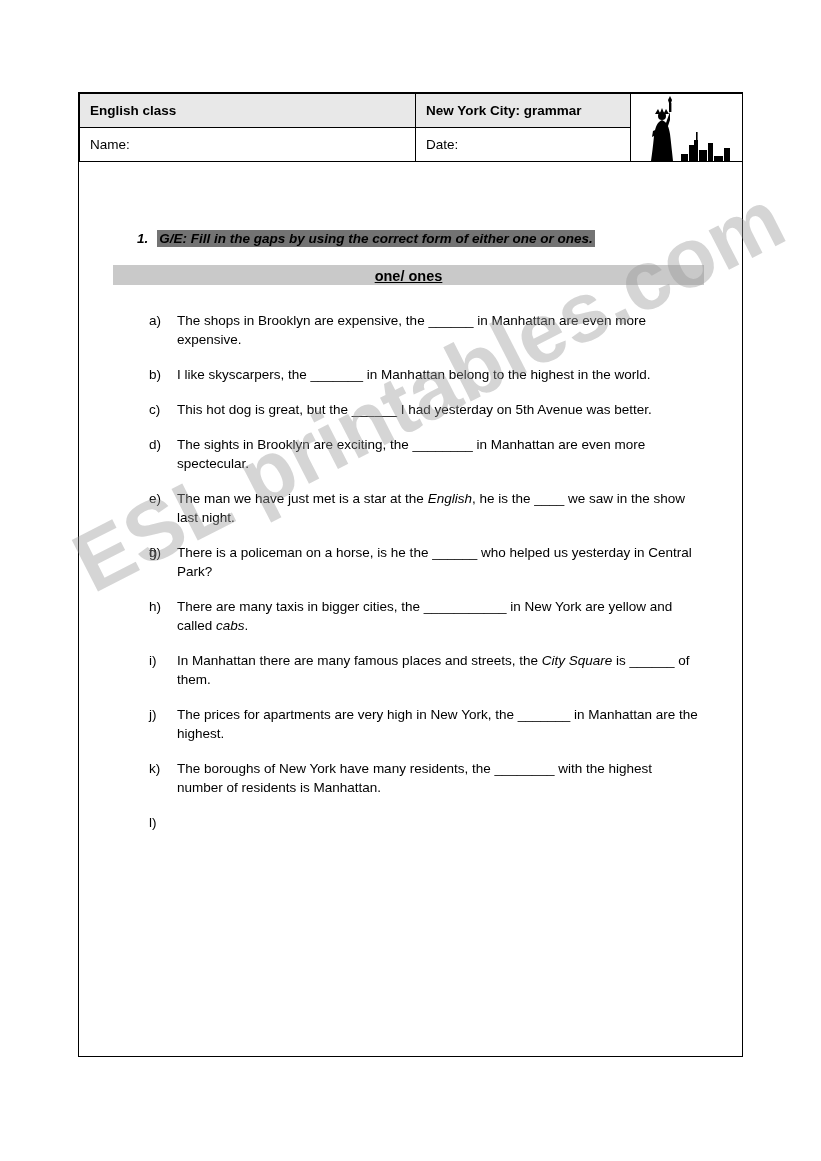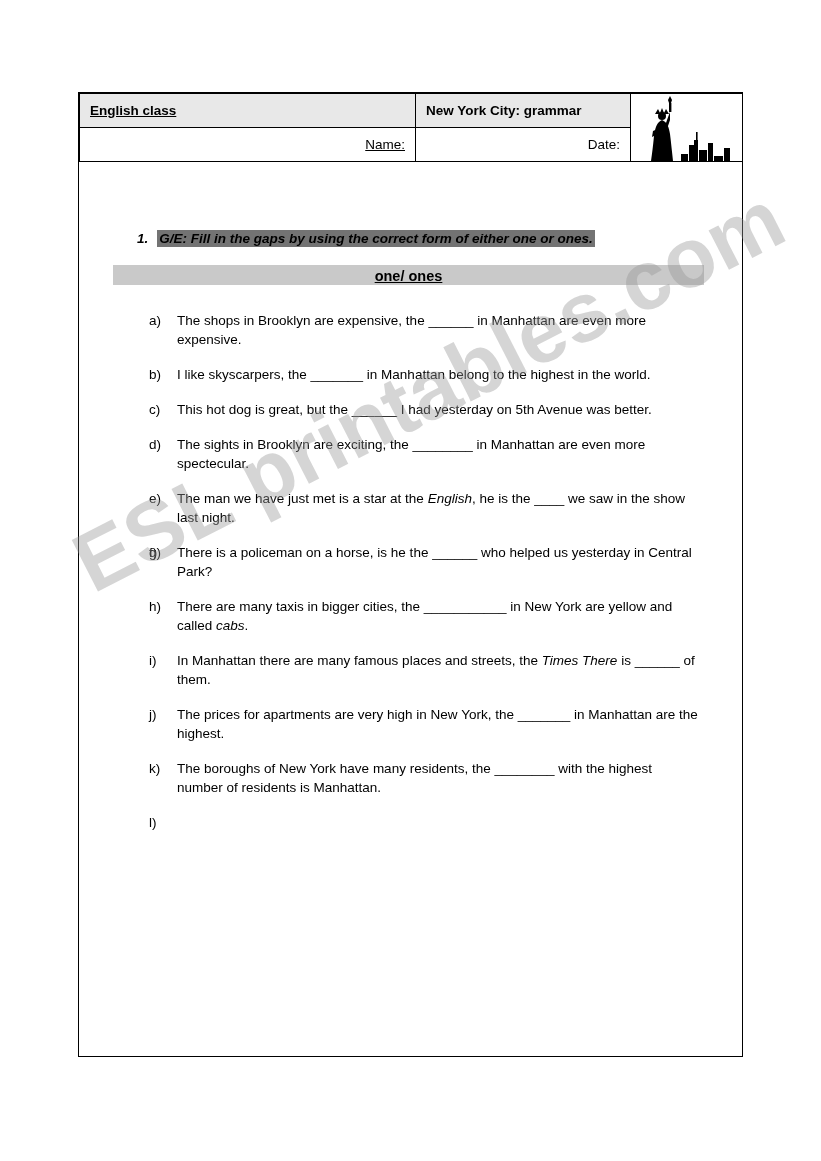--- a/index.html
+++ b/index.html
@@ -41,24 +41,24 @@
     padding: 9px 10px;
     font-size: 13.5px;
     vertical-align: middle;
     height: 34px;
     box-sizing: border-box;
   }
   .hdr-shaded {
     background: #e8e8e8;
     font-weight: bold;
   }
-  .cell-left { width: 336px; text-decoration: underline; }
+  .cell-left { width: 336px; }
   .cell-mid  { width: 215px; margin-top: 12px; }
   .cell-img  { width: 112px; padding: 0 !important; background: #fff; position: relative; }
-  td.plain { background: #ffffff; font-weight: normal; text-align: right; }
+  td.plain { background: #ffffff; font-weight: normal; }
 
   
   .statue-wrap {
     position: absolute;
     left: 0; top: 0;
     width: 100%;
     height: 100%;
     overflow: hidden;
   }
   .statue-svg { position: absolute; left: 6px; top: 2px; }
@@ -206,21 +206,21 @@
 
     <ol class="items" id="items-list">
         <li><span class="marker">a)</span><span><span>The shops in Brooklyn are expensive, the ______ in Manhattan are even more expensive.</span></span></li>
         <li><span class="marker">b)</span><span><span>I like skyscarpers, the _______ in Manhattan belong to the highest in the world.</span></span></li>
         <li><span class="marker">c)</span><span><span>This hot dog is great, but the ______ I had yesterday on 5th Avenue was better.</span></span></li>
         <li><span class="marker">d)</span><span><span>The sights in Brooklyn are exciting, the ________ in Manhattan are even more spectecular.</span></span></li>
         <li><span class="marker">e)</span><span><span>The man we have just met is a star at the </span><span class="it">English</span><span>, he is the ____ we saw in the show last night.</span></span></li>
         <li><span class="marker">f)</span></li>
         <li><span class="marker">g)</span><span><span>There is a policeman on a horse, is he the ______ who helped us yesterday in Central Park?</span></span></li>
         <li><span class="marker">h)</span><span><span>There are many taxis in bigger cities, the ___________ in New York are yellow and called </span><span class="it">cabs</span><span>.</span></span></li>
-        <li><span class="marker">i)</span><span><span>In Manhattan there are many famous places and streets, the </span><span class="it">Times There</span><span> is ______ of them.</span></span></li>
+        <li><span class="marker">i)</span><span><span>In Manhattan there are many famous places and streets, the </span><span class="it">City Square</span><span> is ______ of them.</span></span></li>
         <li><span class="marker">j)</span><span><span>The prices for apartments are very high in New York, the _______ in Manhattan are the highest.</span></span></li>
         <li><span class="marker">k)</span><span><span>The boroughs of New York have many residents, the ________ with the highest number of residents is Manhattan.</span></span></li>
         <li><span class="marker">l)</span></li>
       </ol>
 
   </div>
 </div>
 
 <div id="watermark">
   <div class="wm-text">ESL printables.com</div>

